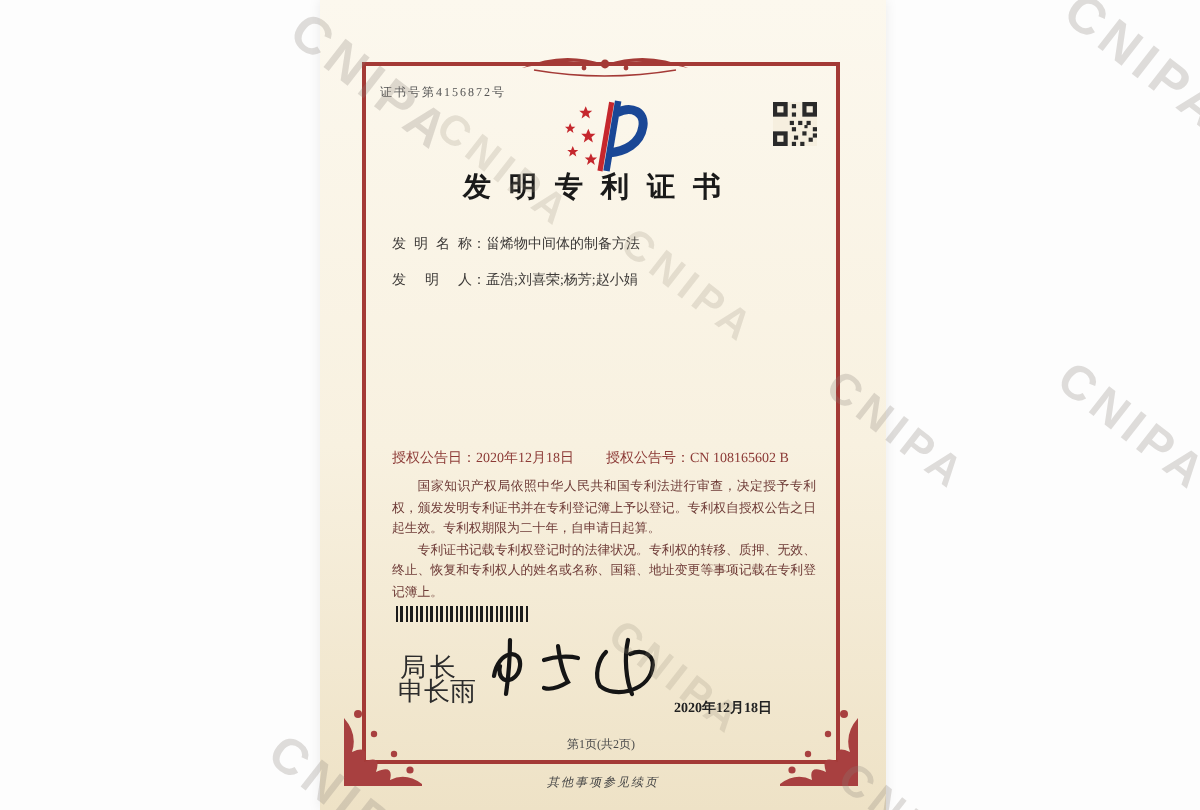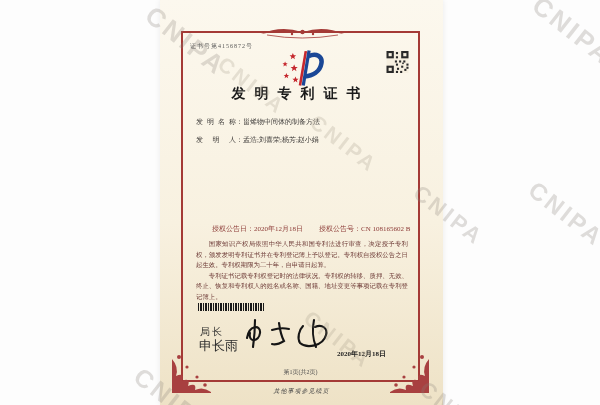--- a/index.html
+++ b/index.html
@@ -16,29 +16,29 @@
   .certno{position:absolute;left:7px;top:9px;font-size:6px;color:#555;letter-spacing:1px;}
   .logo{position:absolute;left:93px;top:15px;}
   .qr{position:absolute;left:203px;top:18px;}
   .title{position:absolute;left:0;top:52px;width:100%;text-align:center;
          font-size:14px;font-weight:bold;color:#1a1a1a;letter-spacing:9px;margin-right:-9px;}
   .fields{position:absolute;left:13px;top:84px;width:210px;}
   .frow{height:18.2px;font-size:7px;color:#3d3a38;white-space:nowrap;}
   .flabel{display:inline-block;width:40px;text-align:justify;text-align-last:justify;
           vertical-align:top;}
   .colon{display:inline-block;width:7px;}
-  .grant{position:absolute;left:13px;top:191px;font-size:7px;color:#8c3a36;white-space:nowrap;margin-left:16px;}
+  .grant{position:absolute;left:13px;top:191px;font-size:7px;color:#8c3a36;white-space:nowrap;}
   .grant .gap{display:inline-block;width:16px;}
   .paras{position:absolute;left:13px;top:206px;width:212px;font-size:6.4px;line-height:10.6px;
          color:#6d3a36;text-align:justify;}
   .paras p{margin:0;text-indent:2em;}
   .barcode{position:absolute;left:15px;top:270px;width:67px;height:8px;
            background:repeating-linear-gradient(90deg,#1b1b1b 0,#1b1b1b 1px,transparent 1px,transparent 2px,
            #1b1b1b 2px,#1b1b1b 3.5px,transparent 3.5px,transparent 5px);}
-  .signer-title{position:absolute;left:17px;top:292px;font-size:10px;color:#2c2c2c;letter-spacing:2px;}
+  .signer-title{position:absolute;left:17px;top:292px;font-size:13px;color:#2c2c2c;letter-spacing:2px;}
   .signer-name{position:absolute;left:16px;top:304px;font-size:13px;color:#2c2c2c;}
   .sig{position:absolute;left:56px;top:283px;}
   .sdate{position:absolute;right:32px;top:316px;font-size:7px;color:#222;font-weight:bold;}
   .pageinfo{position:absolute;left:0;top:335px;width:100%;text-align:center;font-size:6px;color:#4a4a4a;}
   .note{position:absolute;left:0;top:387px;width:283px;text-align:center;font-size:6px;
         font-style:italic;color:#474747;letter-spacing:1px;}
   
   .flourish{position:absolute;left:72px;top:-7px;}
   .lace-l{position:absolute;left:-12px;top:318px;}
   .lace-r{position:absolute;right:-12px;top:318px;transform:scaleX(-1);}

